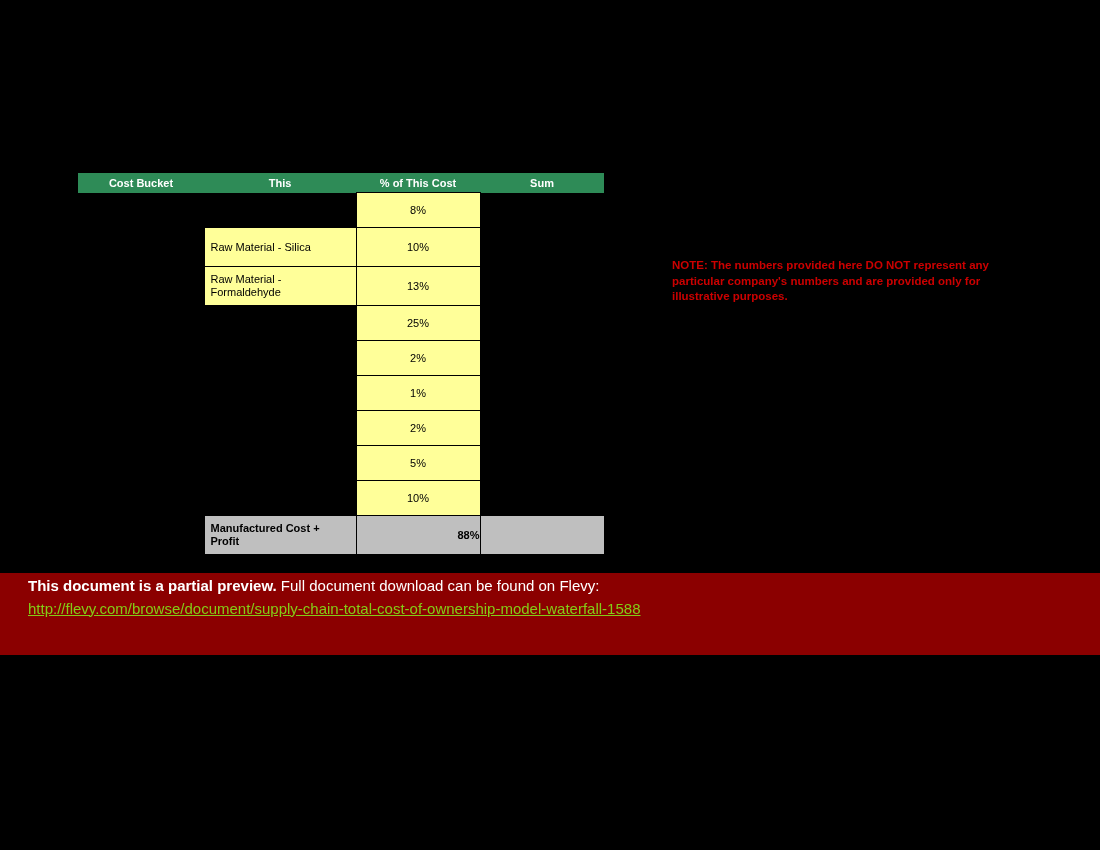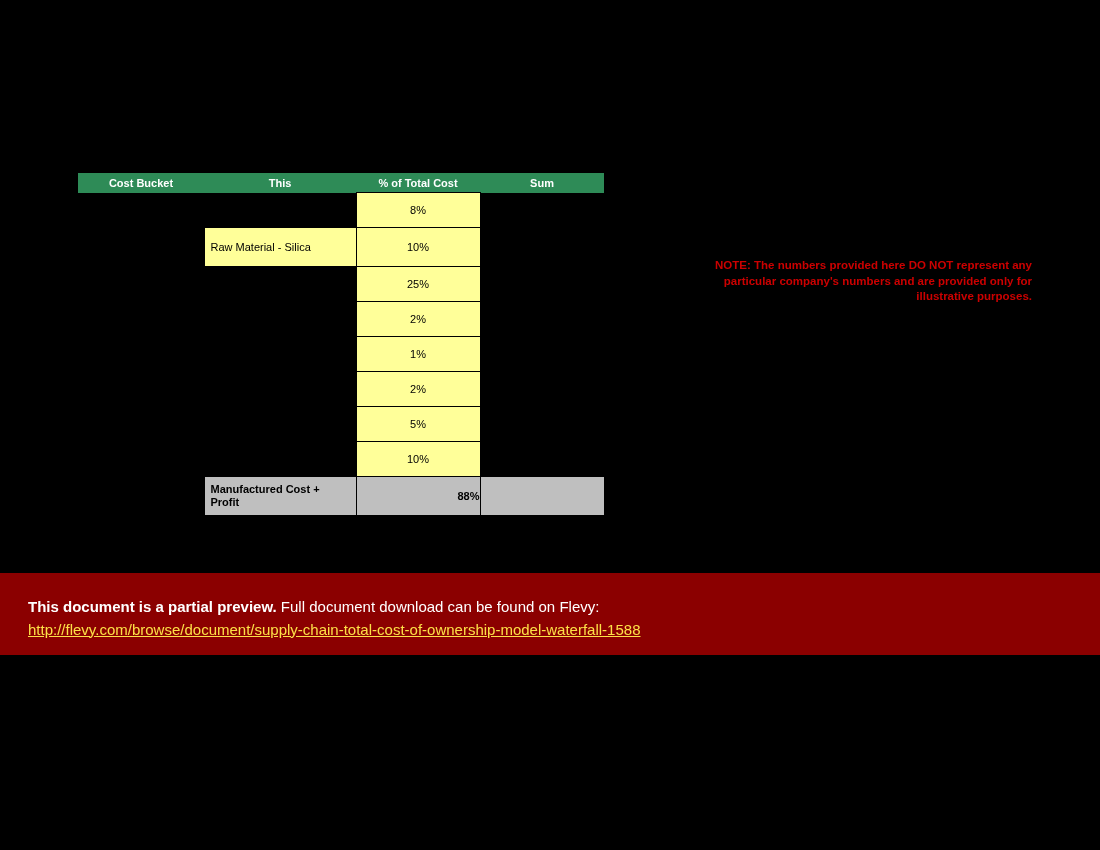--- a/index.html
+++ b/index.html
@@ -77,78 +77,83 @@
   }
   .note {
     position: absolute;
     top: 258px;
     left: 672px;
     width: 360px;
     color: #cc0000;
     font-size: 11.5px;
     font-weight: bold;
     line-height: 1.35;
-    text-align: right;
   }
   .banner {
     position: absolute;
     left: 0;
     right: 0;
     top: 573px;
     height: 82px;
     background: #8b0000;
     color: #ffffff;
-    padding: 23px 28px 0 28px;
+    padding: 2px 28px 0 28px;
     box-sizing: border-box;
     font-size: 15px;
     line-height: 1.5;
   }
   .banner .bold {
     font-weight: bold;
   }
   .banner .link {
-    color: #fde047;
+    color: #84cc16;
     text-decoration: underline;
   }
 </style>
 </head>
 <body>
 
 <div class="stage">
 
   <table class="data">
     <colgroup>
       <col class="c1">
         <col class="c2">
         <col class="c3">
         <col class="c4">
     </colgroup>
     <thead>
       <tr>
         <th>Cost Bucket</th>
         <th>This</th>
-        <th>% of Total Cost</th>
+        <th>% of This Cost</th>
         <th>Sum</th>
       </tr>
     </thead>
     <tbody id="tbody">
     <tr>
           <td class="blank"></td>
           <td class="blank"></td>
           <td class="yellow pct">8%</td>
           <td class="blank"></td>
         </tr>
         <tr>
           <td class="blank"></td>
           <td class="yellow item">Raw Material - Silica</td>
           <td class="yellow pct">10%</td>
           <td class="blank"></td>
         </tr>
         <tr>
           <td class="blank"></td>
+          <td class="yellow item">Raw Material - Formaldehyde</td>
+          <td class="yellow pct">13%</td>
+          <td class="blank"></td>
+        </tr>
+        <tr>
+          <td class="blank"></td>
           <td class="blank"></td>
           <td class="yellow pct">25%</td>
           <td class="blank"></td>
         </tr>
         <tr>
           <td class="blank"></td>
           <td class="blank"></td>
           <td class="yellow pct">2%</td>
           <td class="blank"></td>
         </tr>

